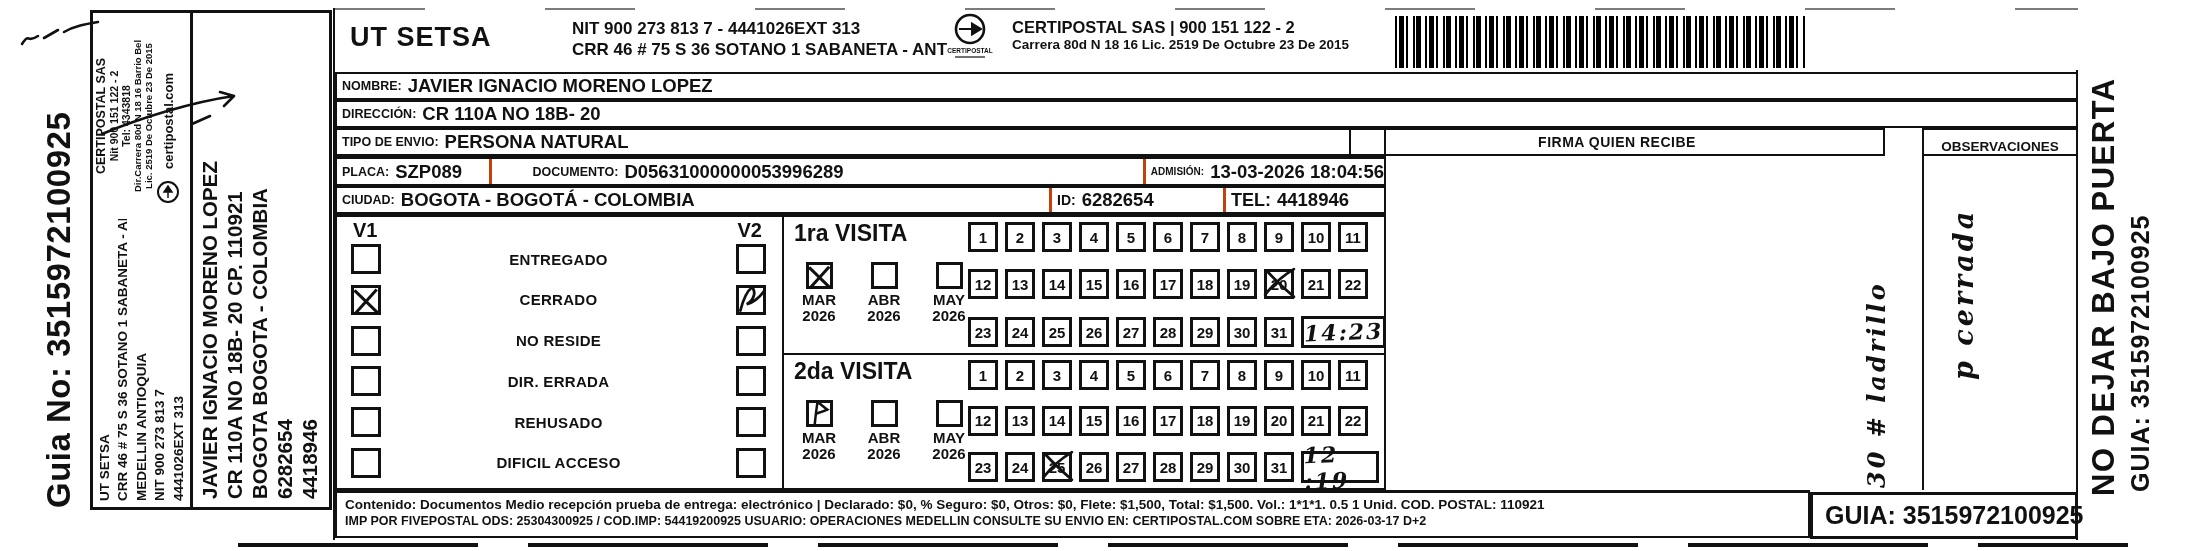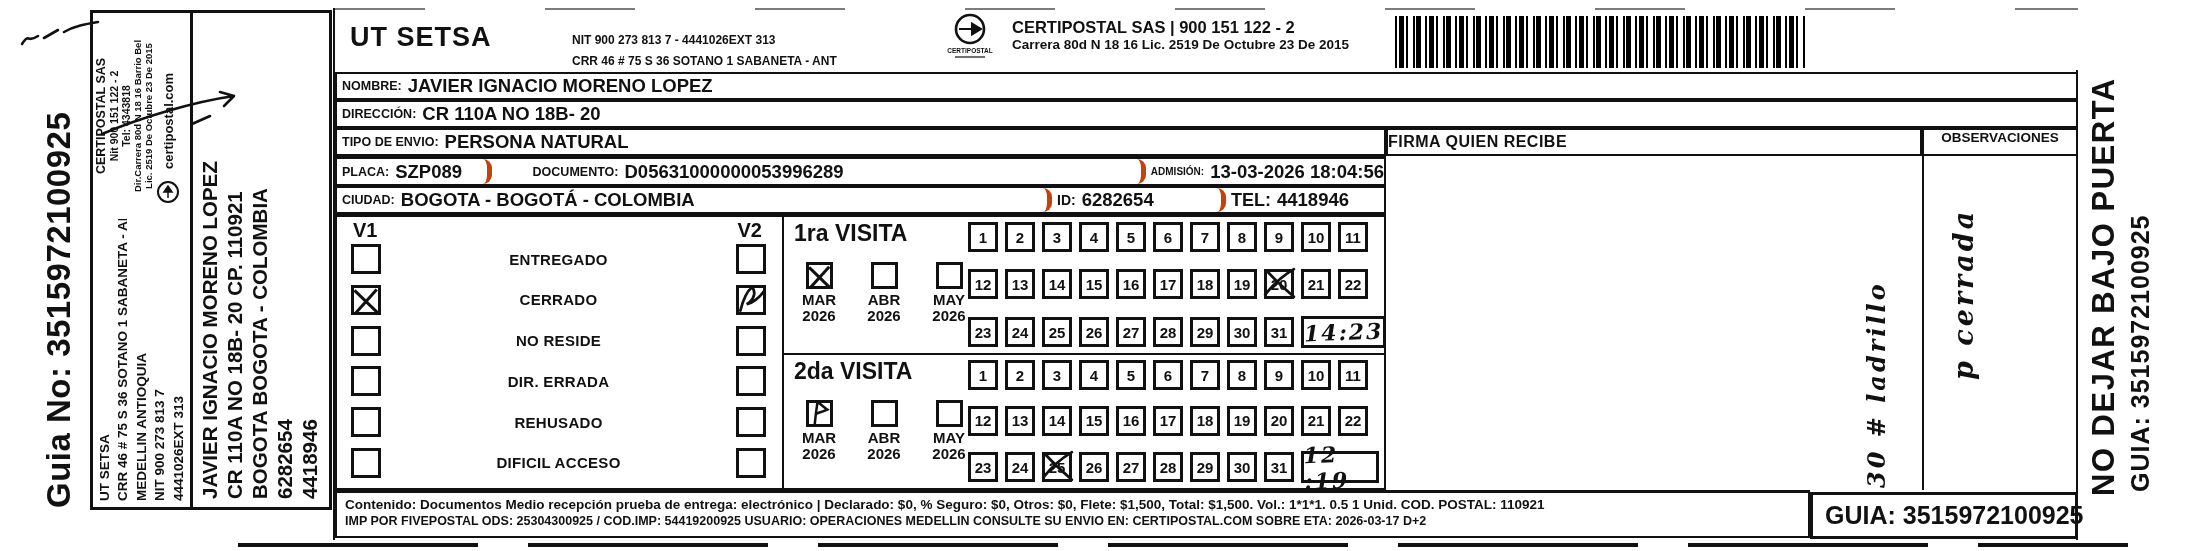--- a/index.html
+++ b/index.html
@@ -19,40 +19,40 @@
   #carrier-block{flex:1;text-align:center;padding-top:1px;overflow:hidden;}
   #carrier-block .c1{font-size:12.5px;font-weight:700;}
   #carrier-block .c2{font-size:10.5px;font-weight:700;}
   #carrier-block .c3{font-size:9.5px;font-weight:600;white-space:nowrap;}
   #carrier-logo-row{display:flex;align-items:center;gap:10px;padding-left:14px;margin-top:1px;}
   #carrier-web{font-size:13px;font-weight:700;}
   #left-box-bottom{padding:4px 0 0 8px;font-size:20.5px;font-weight:700;line-height:25px;white-space:nowrap;overflow:hidden;}
 
   
   #brand{left:350px;top:22px;font-size:27px;font-weight:600;letter-spacing:1px;}
-  #hdr-nit{left:572px;top:30px;font-size:12px;font-weight:700;line-height:21px;white-space:nowrap;}
+  #hdr-nit{left:572px;top:18px;font-size:17px;font-weight:700;line-height:21px;white-space:nowrap;}
   #hdr-logo{left:946px;top:12px;width:48px;height:50px;}
   #hdr-co{left:1012px;top:18px;white-space:nowrap;}
   #hdr-co .l1{font-size:16.5px;font-weight:700;}
   #hdr-co .l2{font-size:13.5px;font-weight:700;}
   #barcode{left:1395px;top:16px;width:410px;height:52px;
     background:repeating-linear-gradient(90deg,#000 0 2px,#fff 2px 4px,#000 4px 9px,#fff 9px 11px,#000 11px 13px,#fff 13px 18px,#000 18px 20px,#fff 20px 21px,#000 21px 26px,#fff 26px 30px);}
   #top-dashes{left:335px;top:8px;width:1743px;height:2px;opacity:.55;
     background:repeating-linear-gradient(90deg,#111 0 90px,transparent 90px 210px);}
   #left-border{left:333px;top:8px;width:2px;height:532px;background:#111;}
   #right-border{left:2076px;top:70px;width:2px;height:470px;background:#111;}
   #bottom-scan{left:238px;top:543px;width:1890px;height:4px;
     background:repeating-linear-gradient(90deg,#111 0 240px,transparent 240px 290px);}
 
   
   .frow{display:flex;align-items:center;border:2px solid #111;background:#fff;}
   .fcell{display:flex;align-items:center;height:100%;gap:6px;padding-left:5px;box-sizing:border-box;}
   .flabel{font-size:12.5px;font-weight:700;white-space:nowrap;}
   .fvalue{font-size:18.5px;font-weight:700;white-space:nowrap;}
-  .cell-div{border-right:5px solid #c2410c;border-radius:9px;}
+  .cell-div{border-right:3px solid #c2410c;}
 
   
   #visit-section{left:335px;top:214px;width:1051px;height:276px;border:2px solid #111;border-top:3px solid #111;}
   #status-panel{position:absolute;left:0;top:0;bottom:0;width:447px;border-right:2px solid #111;box-sizing:border-box;display:flex;flex-direction:column;}
   #vheads{display:flex;justify-content:space-between;padding:2px 20px 0 16px;font-size:20px;font-weight:700;}
   #status-rows{flex:1;display:flex;flex-direction:column;justify-content:space-between;padding:2px 0 10px 0;}
   .status-row{display:flex;align-items:center;}
   .status-row .lbl{flex:1;text-align:center;font-size:15px;font-weight:700;letter-spacing:.3px;}
   .cb{position:relative;width:30px;height:30px;border:3px solid #111;box-sizing:border-box;background:#fff;flex:0 0 auto;}
   .cb.small{width:27px;height:27px;}
@@ -70,22 +70,22 @@
   .months{position:absolute;left:10px;top:45px;display:flex;gap:15px;align-items:flex-end;}
   .month{display:flex;flex-direction:column;align-items:center;gap:3px;width:50px;}
   .month .mlab{font-size:15px;font-weight:700;line-height:16px;text-align:center;}
   .daygrid{position:absolute;left:184px;top:5px;right:5px;bottom:5px;display:flex;flex-direction:column;justify-content:space-between;}
   .dayrow{display:flex;gap:7px;align-items:center;}
   .day{position:relative;width:30px;height:30px;border:3px solid #111;box-sizing:border-box;display:flex;align-items:center;justify-content:center;font-size:15px;font-weight:700;flex:0 0 auto;}
   .timebox{position:relative;height:32px;flex:1;border:3px solid #111;box-sizing:border-box;display:flex;align-items:center;justify-content:center;}
   .timebox .hand{font-size:22px;letter-spacing:2px;transform:rotate(-2deg);}
 
   
-  #firma-header{left:1386px;top:128px;width:536px;height:28px;display:flex;align-items:center;font-size:16px;font-weight:700;letter-spacing:.5px;}
-  #obs-header{left:1922px;top:128px;width:156px;height:28px;display:flex;align-items:flex-start;justify-content:center;font-size:13.5px;font-weight:700;}
+  #firma-header{left:1349px;top:128px;width:536px;height:28px;display:flex;align-items:center;justify-content:center;font-size:14px;font-weight:700;letter-spacing:.5px;}
+  #obs-header{left:1922px;top:128px;width:156px;height:28px;display:flex;align-items:flex-end;justify-content:center;font-size:13.5px;font-weight:700;}
   #firma-obs-divider{left:1922px;top:156px;width:2px;height:334px;background:#111;}
   #firma-hand{left:1862px;top:178px;width:310px;height:52px;transform:rotate(-90deg) translate(-310px,0);font-size:24px;letter-spacing:3px;white-space:nowrap;}
   #obs-hand{left:1948px;top:150px;width:230px;height:56px;transform:rotate(-90deg) translate(-230px,0);font-size:27px;letter-spacing:3px;white-space:nowrap;}
 
   
   #footer-box{left:335px;top:490px;width:1475px;height:48px;border:2px solid #111;border-top:3px solid #111;padding:4px 8px;box-sizing:border-box;overflow:hidden;}
   #footer-box .f1{font-size:13.5px;font-weight:600;white-space:nowrap;}
   #footer-box .f2{font-size:12.5px;font-weight:700;white-space:nowrap;margin-top:2px;}
   #guia-box{left:1810px;top:492px;width:268px;height:47px;border:3px solid #111;display:flex;align-items:center;padding-left:12px;box-sizing:border-box;font-size:25px;font-weight:700;white-space:nowrap;}
 

